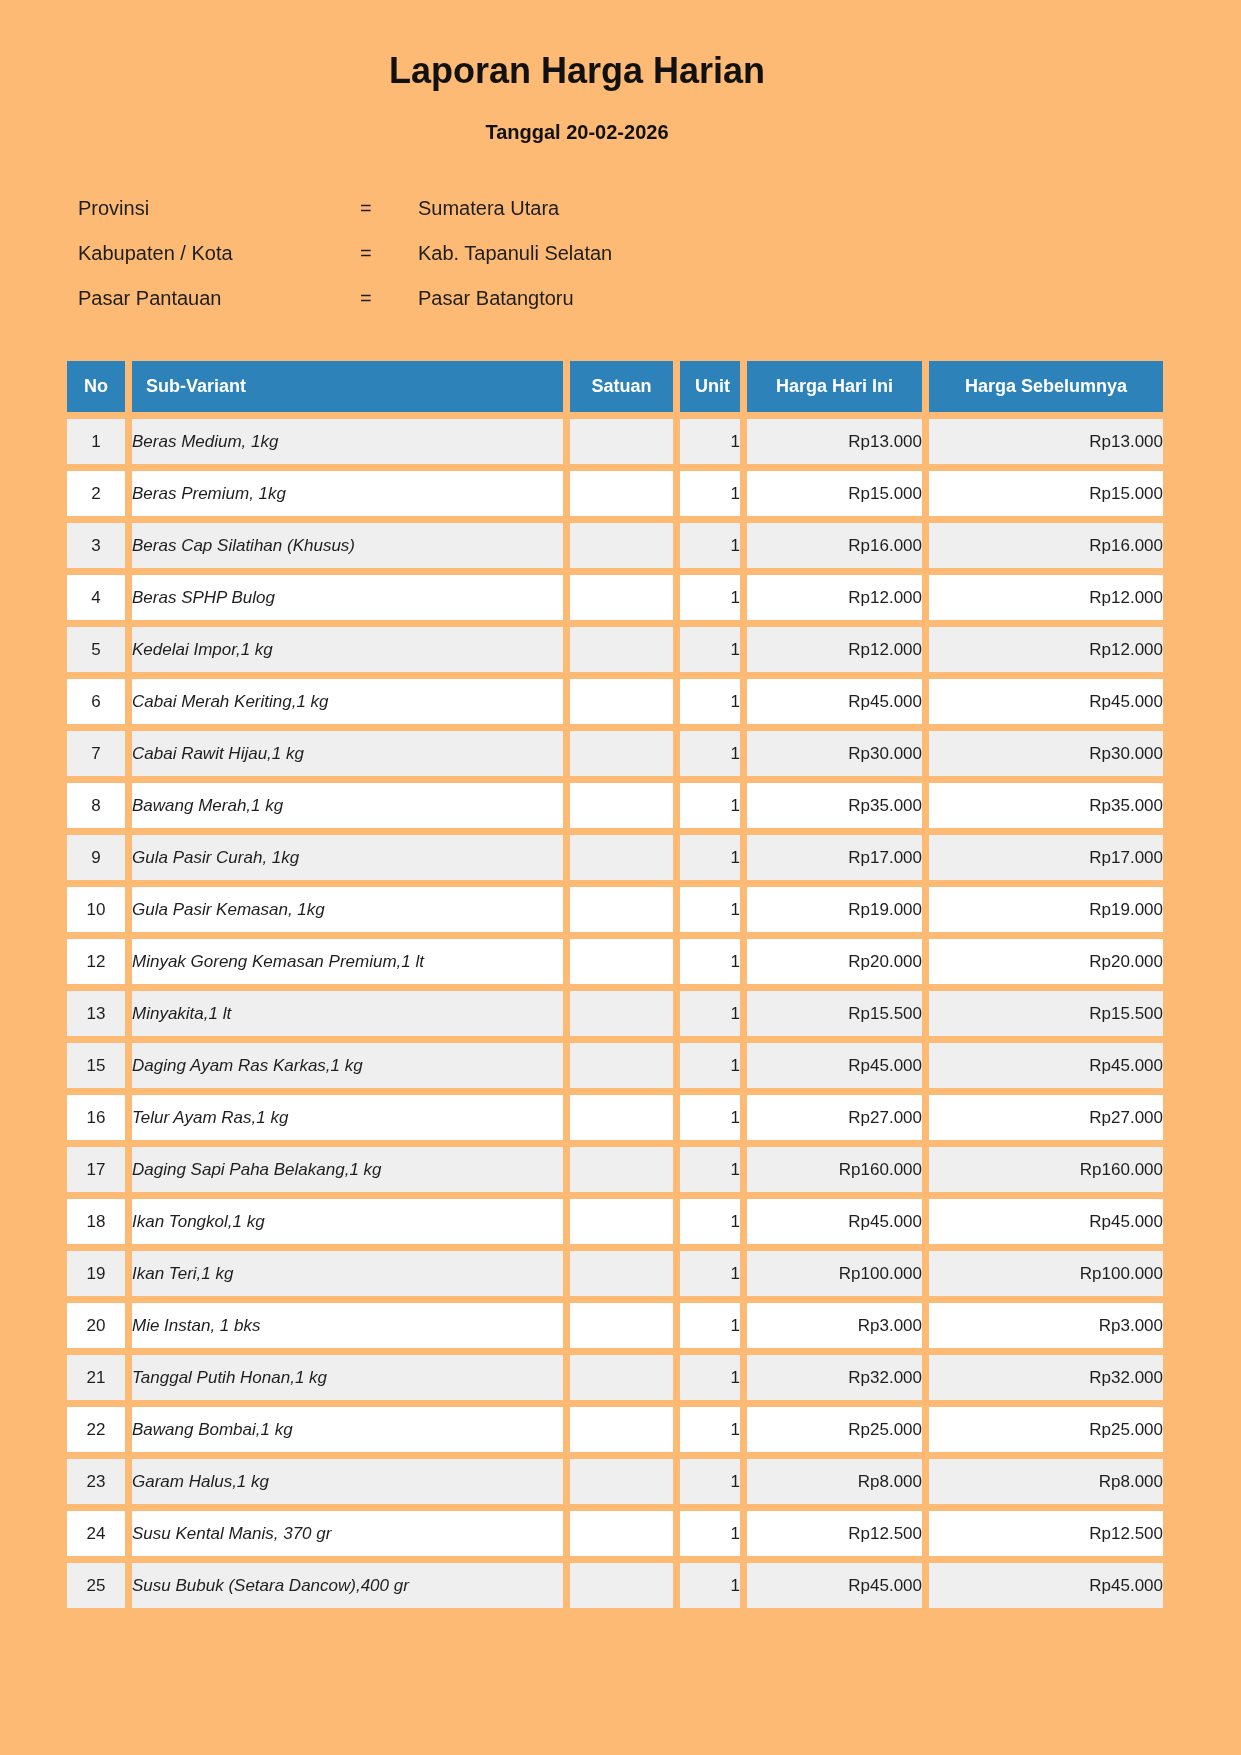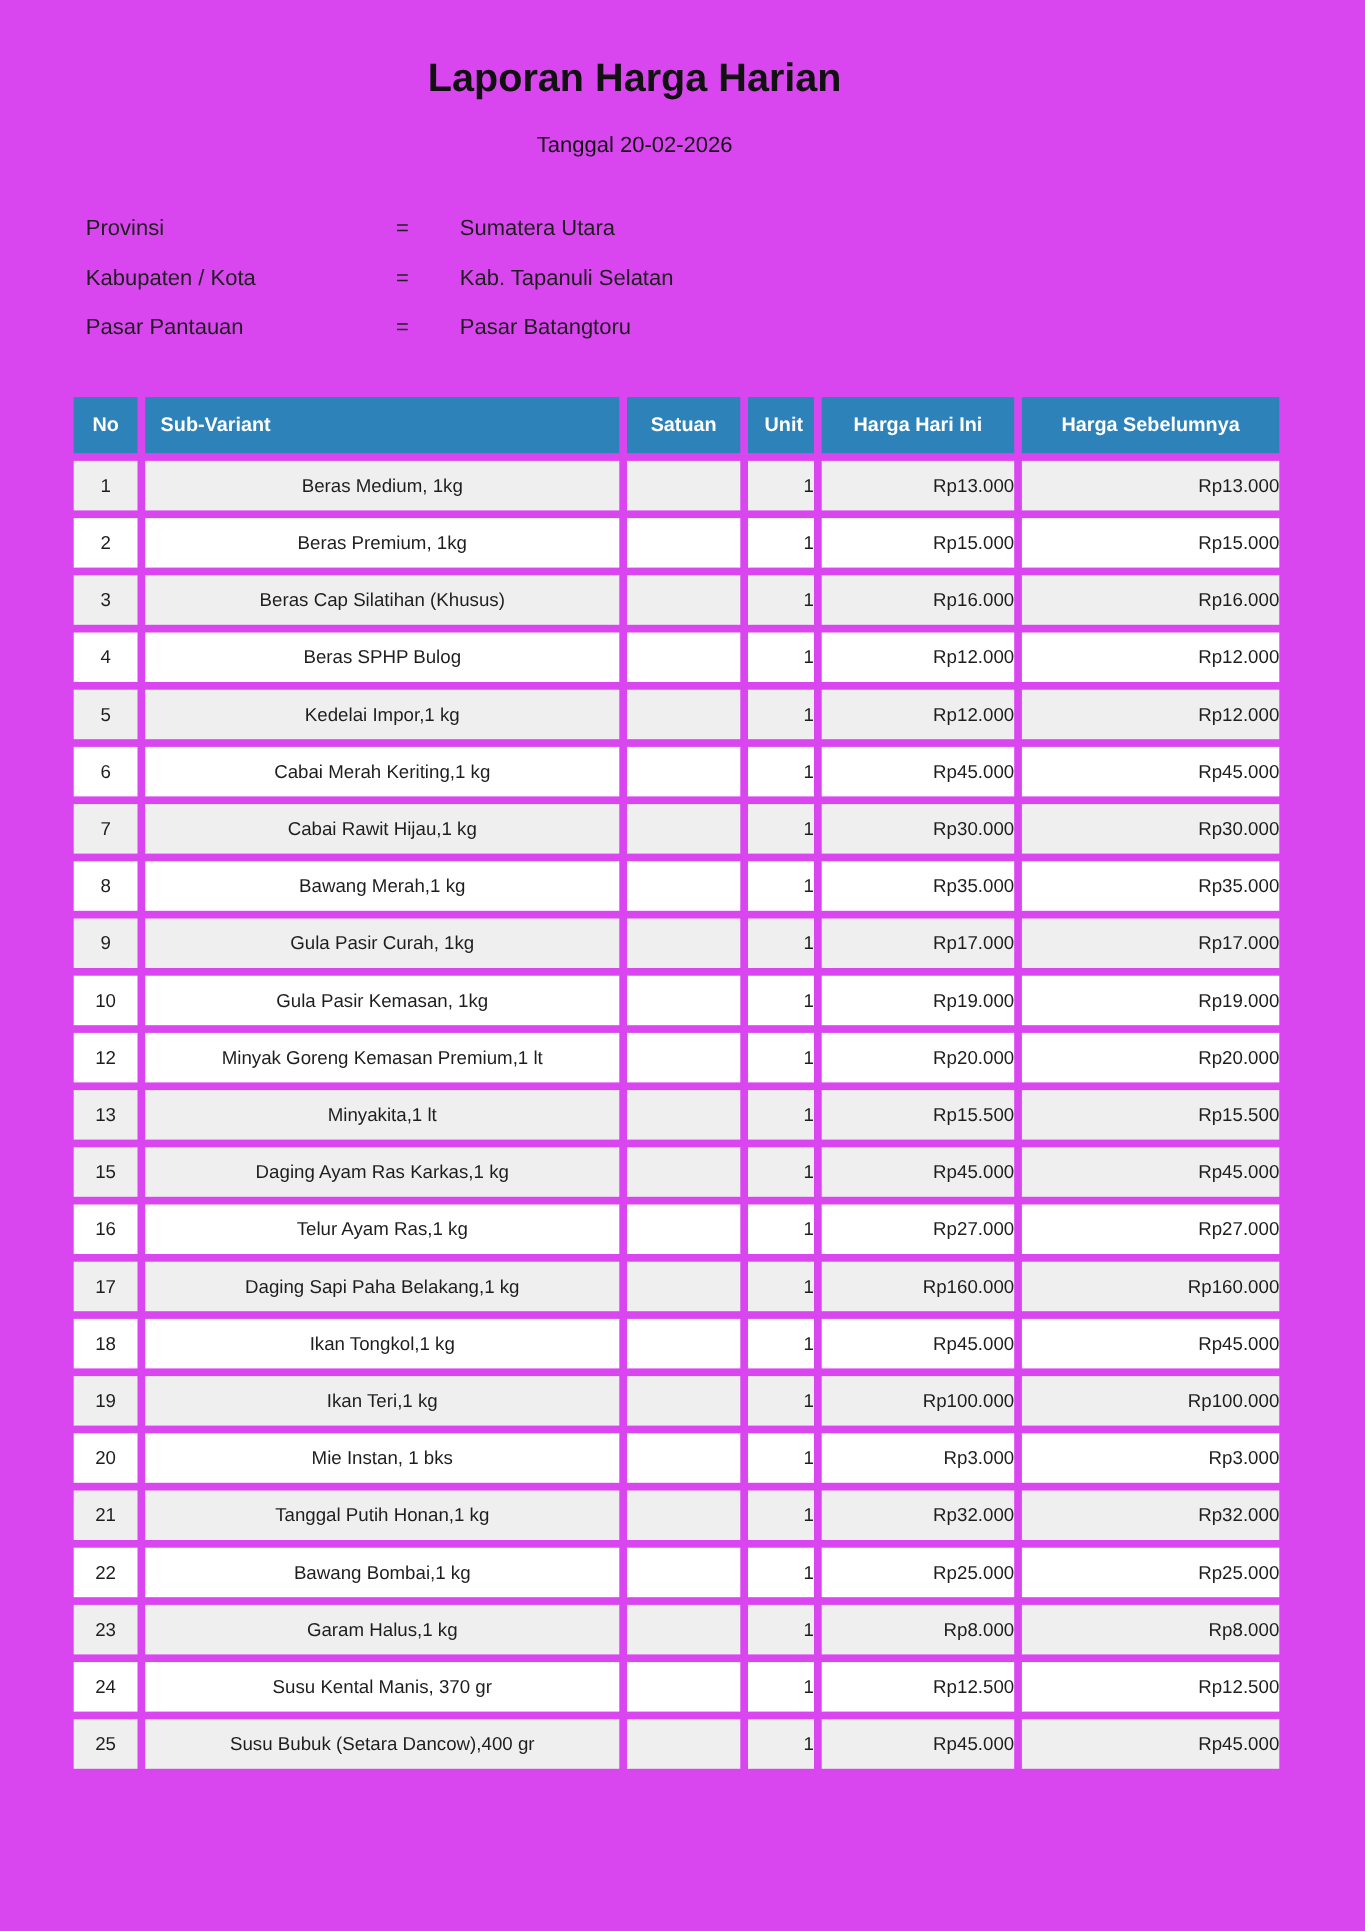--- a/index.html
+++ b/index.html
@@ -9,30 +9,30 @@
     --text:#1e1e1e;
   }
   *{box-sizing:border-box;}
   html,body{margin:0;padding:0;}
   body{
     width:1241px;height:1755px;
     background:#ffffff;
     font-family:"Liberation Sans",sans-serif;
     color:var(--text);
   }
-  .page{position:relative;width:1241px;height:1755px;background:#d946ef;overflow:hidden;}
+  .page{position:relative;width:1241px;height:1755px;background:#fdba74;overflow:hidden;}
 
   .title-wrap{width:1020px;margin-left:67px;text-align:center;}
   .title{
     margin:0;padding-top:50px;
     font-size:36px;line-height:42px;font-weight:bold;color:#111;
   }
   .subtitle{
     margin-top:28px;
-    font-size:20px;line-height:24px;font-weight:normal;color:#111;
+    font-size:20px;line-height:24px;font-weight:bold;color:#111;
   }
 
   .meta{margin-top:42px;}
   .meta-row{
     display:grid;
     grid-template-columns:282px 58px auto;
     padding-left:78px;
     height:45px;align-items:center;
     font-size:20px;
   }
@@ -52,21 +52,21 @@
     font-weight:bold;font-size:18px;
     height:46px;text-align:center;
     padding:15px;
   }
   table.price th.col-sub{text-align:left;padding-left:14px;}
   table.price td{
     height:45px;padding:0;background:#ffffff;
   }
   table.price tr.alt td{background:var(--row-alt-bg);}
   td.col-no{text-align:center;}
-  td.col-sub{text-align:center;padding-left:14px;}
+  td.col-sub{text-align:left;padding-left:14px;font-style:italic;}
   td.col-unit{text-align:right;padding-right:12px;}
   td.col-hhi,td.col-hs{text-align:right;padding-right:12px;margin-left:41px;}
 </style>
 </head>
 <body>
 
 <div class="page">
 
   <div class="title-wrap">
     <h1 class="title">Laporan Harga Harian</h1>

